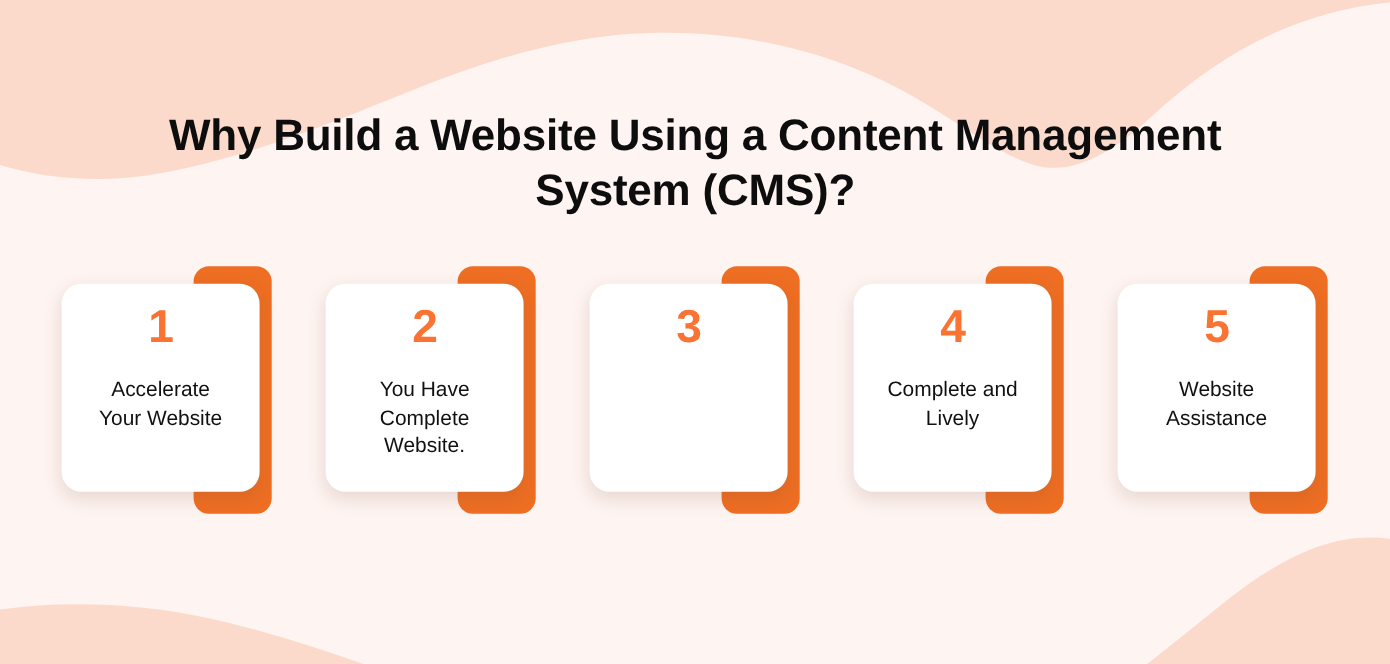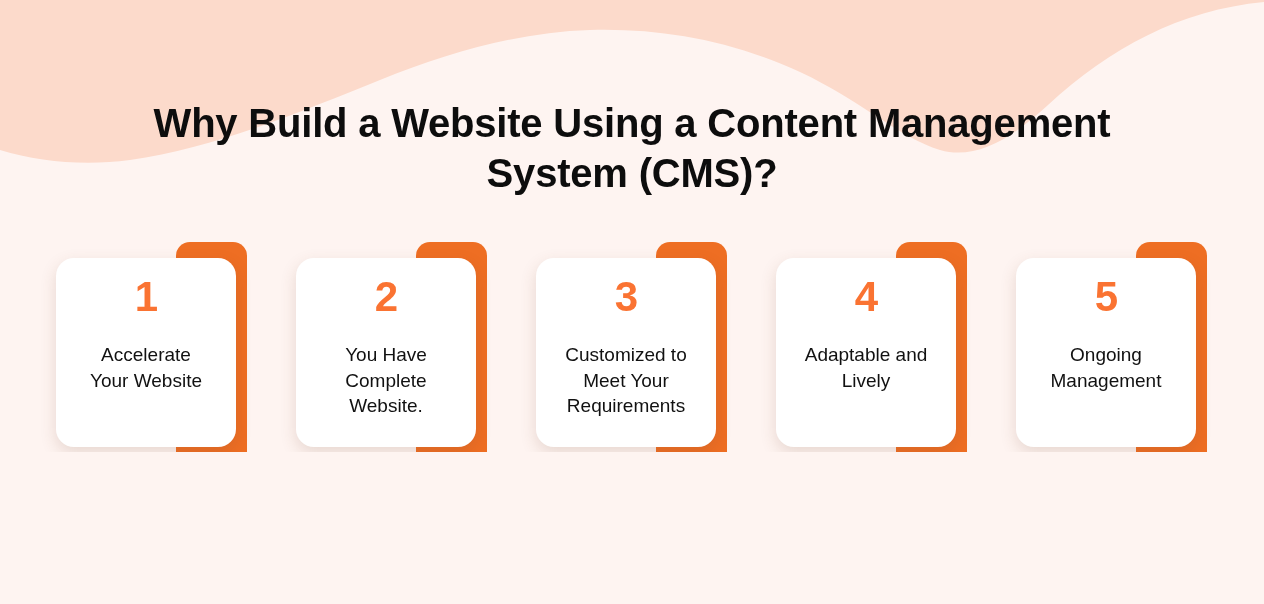--- a/index.html
+++ b/index.html
@@ -11,21 +11,21 @@
     width: 1264px;
     height: 604px;
     overflow: hidden;
     font-family: "Liberation Sans", sans-serif;
     background: #fef4f1;
   }
 
   #infographic {
     position: relative;
     width: 1264px;
-    height: 452px;
+    height: 604px;
     background: #0f766e;
     overflow: hidden;
   }
 
   
   .wave-layer {
     position: absolute;
     left: 0;
     top: 0;
     width: 1264px;
@@ -163,34 +163,33 @@
       <div class="card-face">
         <div class="card-number">2</div>
         <div class="card-label">You Have Complete Website.</div>
       </div>
     </div>
 
     <div class="card-unit pos-2">
       <div class="card-accent"></div>
       <div class="card-face">
         <div class="card-number">3</div>
-        <div class="card-label">Customized to Meet Your Requirements</div>
       </div>
     </div>
 
     <div class="card-unit pos-3">
       <div class="card-accent"></div>
       <div class="card-face">
         <div class="card-number">4</div>
-        <div class="card-label">Adaptable and Lively</div>
+        <div class="card-label">Complete and Lively</div>
       </div>
     </div>
 
     <div class="card-unit pos-4">
       <div class="card-accent"></div>
       <div class="card-face">
         <div class="card-number">5</div>
-        <div class="card-label">Ongoing Management</div>
+        <div class="card-label">Website Assistance</div>
       </div>
     </div>
 
   </div>
 </div>
 
 </body></html>

